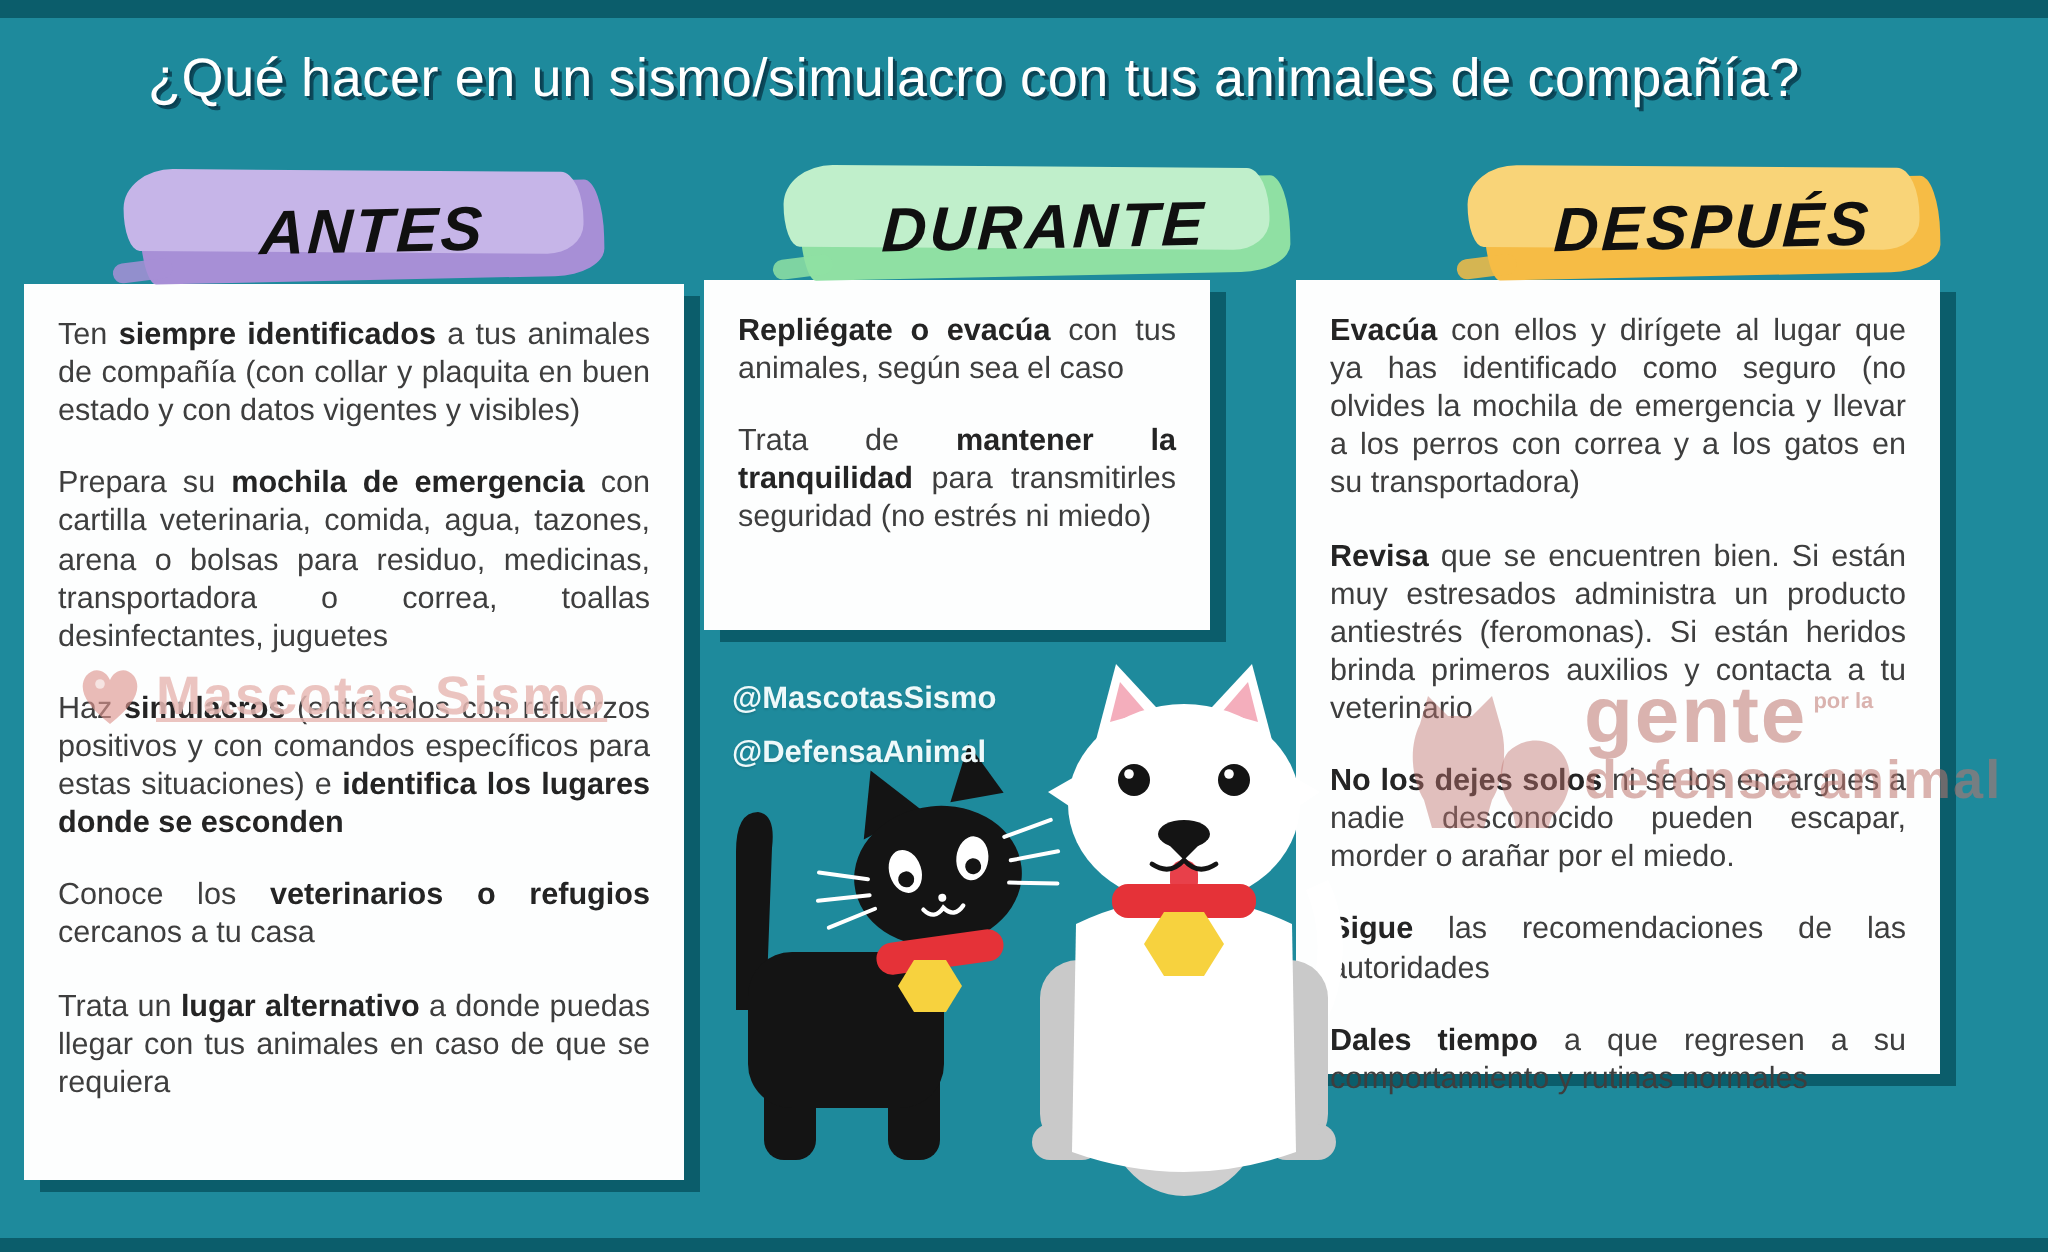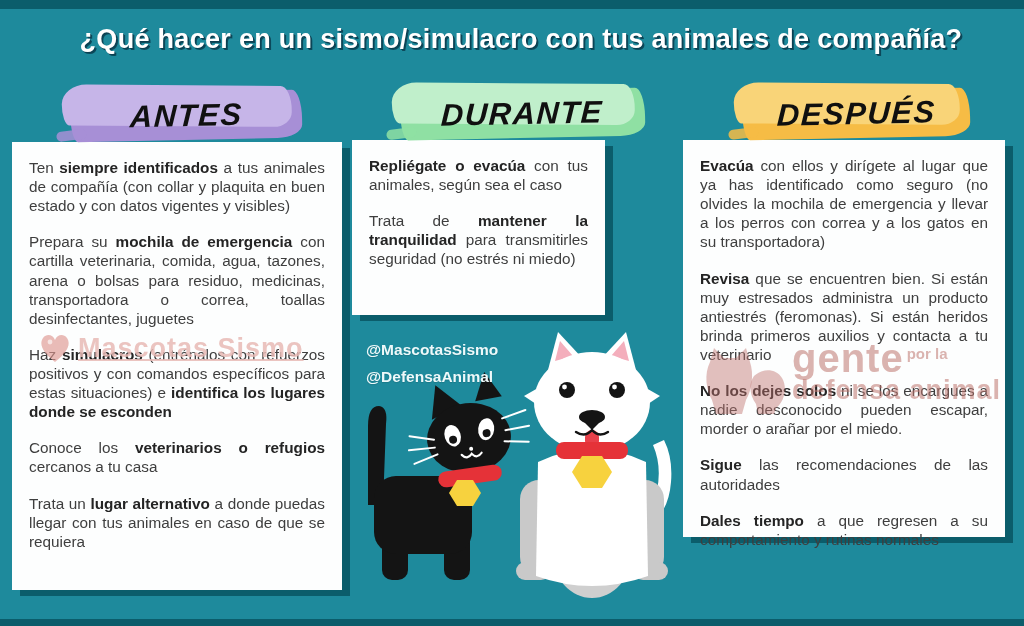--- a/index.html
+++ b/index.html
@@ -8,33 +8,32 @@
     background:#1e8a9c;
     font-family:"Liberation Sans","DejaVu Sans",sans-serif;
     --shadow:#0b5d6b;
   }
   .bar{position:absolute;left:0;width:1024px;background:#0b5d6b;}
   .bar.top{top:0;height:9px;}
   .bar.bottom{top:619px;height:7px;}
 
   .main-title{
     position:absolute;top:24px;left:0;width:974px;text-align:center;
-    color:#ffffff;font-size:27px;font-weight:700;letter-spacing:.3px;
+    color:#ffffff;font-size:27px;font-weight:400;letter-spacing:.3px;
     text-shadow:2px 2px 0 rgba(9,62,80,.85), 1px 1px 0 rgba(9,62,80,.85);
-    margin-left:34px;
   }
 
   .card{
     position:absolute;background:#fdfefe;z-index:1;
     box-shadow:8px 6px 0 0 var(--shadow);
     padding:16px 17px;box-sizing:border-box;
   }
   #card-antes{left:12px;top:142px;width:330px;height:448px;}
   #card-durante{left:352px;top:140px;width:253px;height:175px;}
-  #card-despues{left:683px;top:140px;width:322px;height:397px;}
+  #card-despues{left:648px;top:140px;width:322px;height:397px;}
 
   .para{
     margin:0 0 17px 0;
     font-size:15.3px;line-height:1.25;color:#3e3e3e;
     text-align:justify;
   }
   .para b{font-weight:700;color:#242424;}
 
   .brush{
     position:absolute;z-index:2;height:48px;
@@ -75,21 +74,21 @@
   }
   .wm-left svg{opacity:.8;}
   .wm-right{
     position:absolute;left:696px;top:340px;z-index:3;pointer-events:none;
     display:flex;align-items:flex-start;gap:4px;
     color:rgba(190,116,110,.55);
   }
   .wm-right .txt{display:flex;flex-direction:column;line-height:.9;}
   .wm-right .row1{display:flex;align-items:flex-start;gap:3px;}
   .wm-right .big{font-size:40px;font-weight:800;letter-spacing:1px;text-align:center;}
-  .wm-right .small{font-size:15px;font-weight:700;margin-top:6px;line-height:1;}
+  .wm-right .small{font-size:11px;font-weight:700;margin-top:6px;line-height:1;}
   .wm-right .line2{font-size:27px;font-weight:800;letter-spacing:1px;margin-top:2px;}
 </style>
 </head>
 <body>
 
 <div id="canvas" style="background: rgb(30, 138, 156); --shadow: #0b5d6b;">
   <div class="bar top" style="background: rgb(11, 93, 107);"></div>
 
   <div class="main-title">¿Qué hacer en un sismo/simulacro con tus animales de compañía?</div>
 

